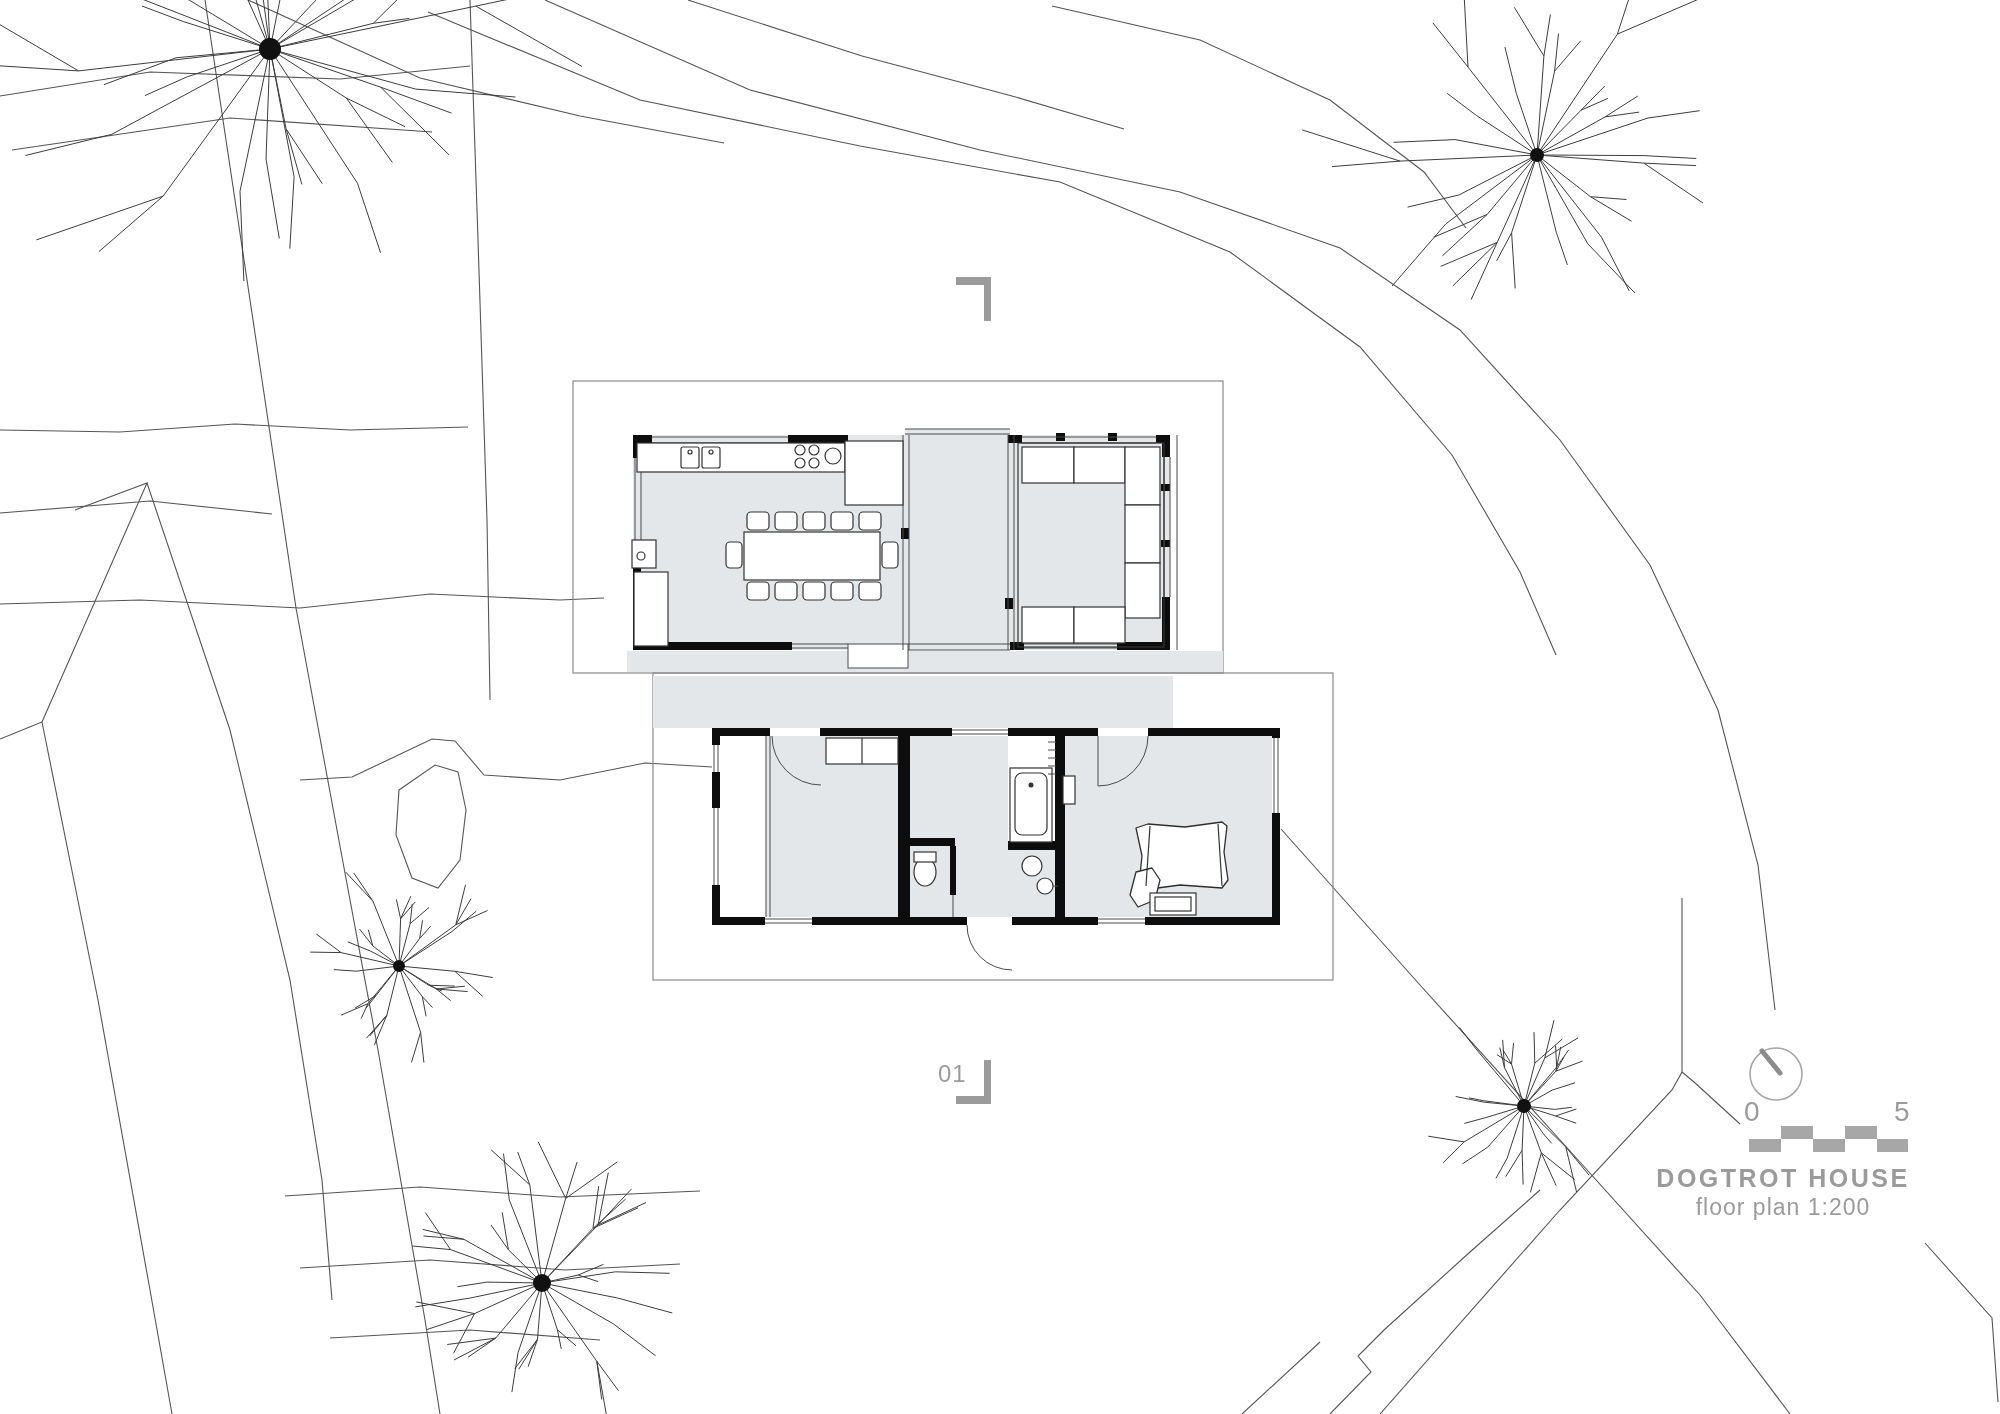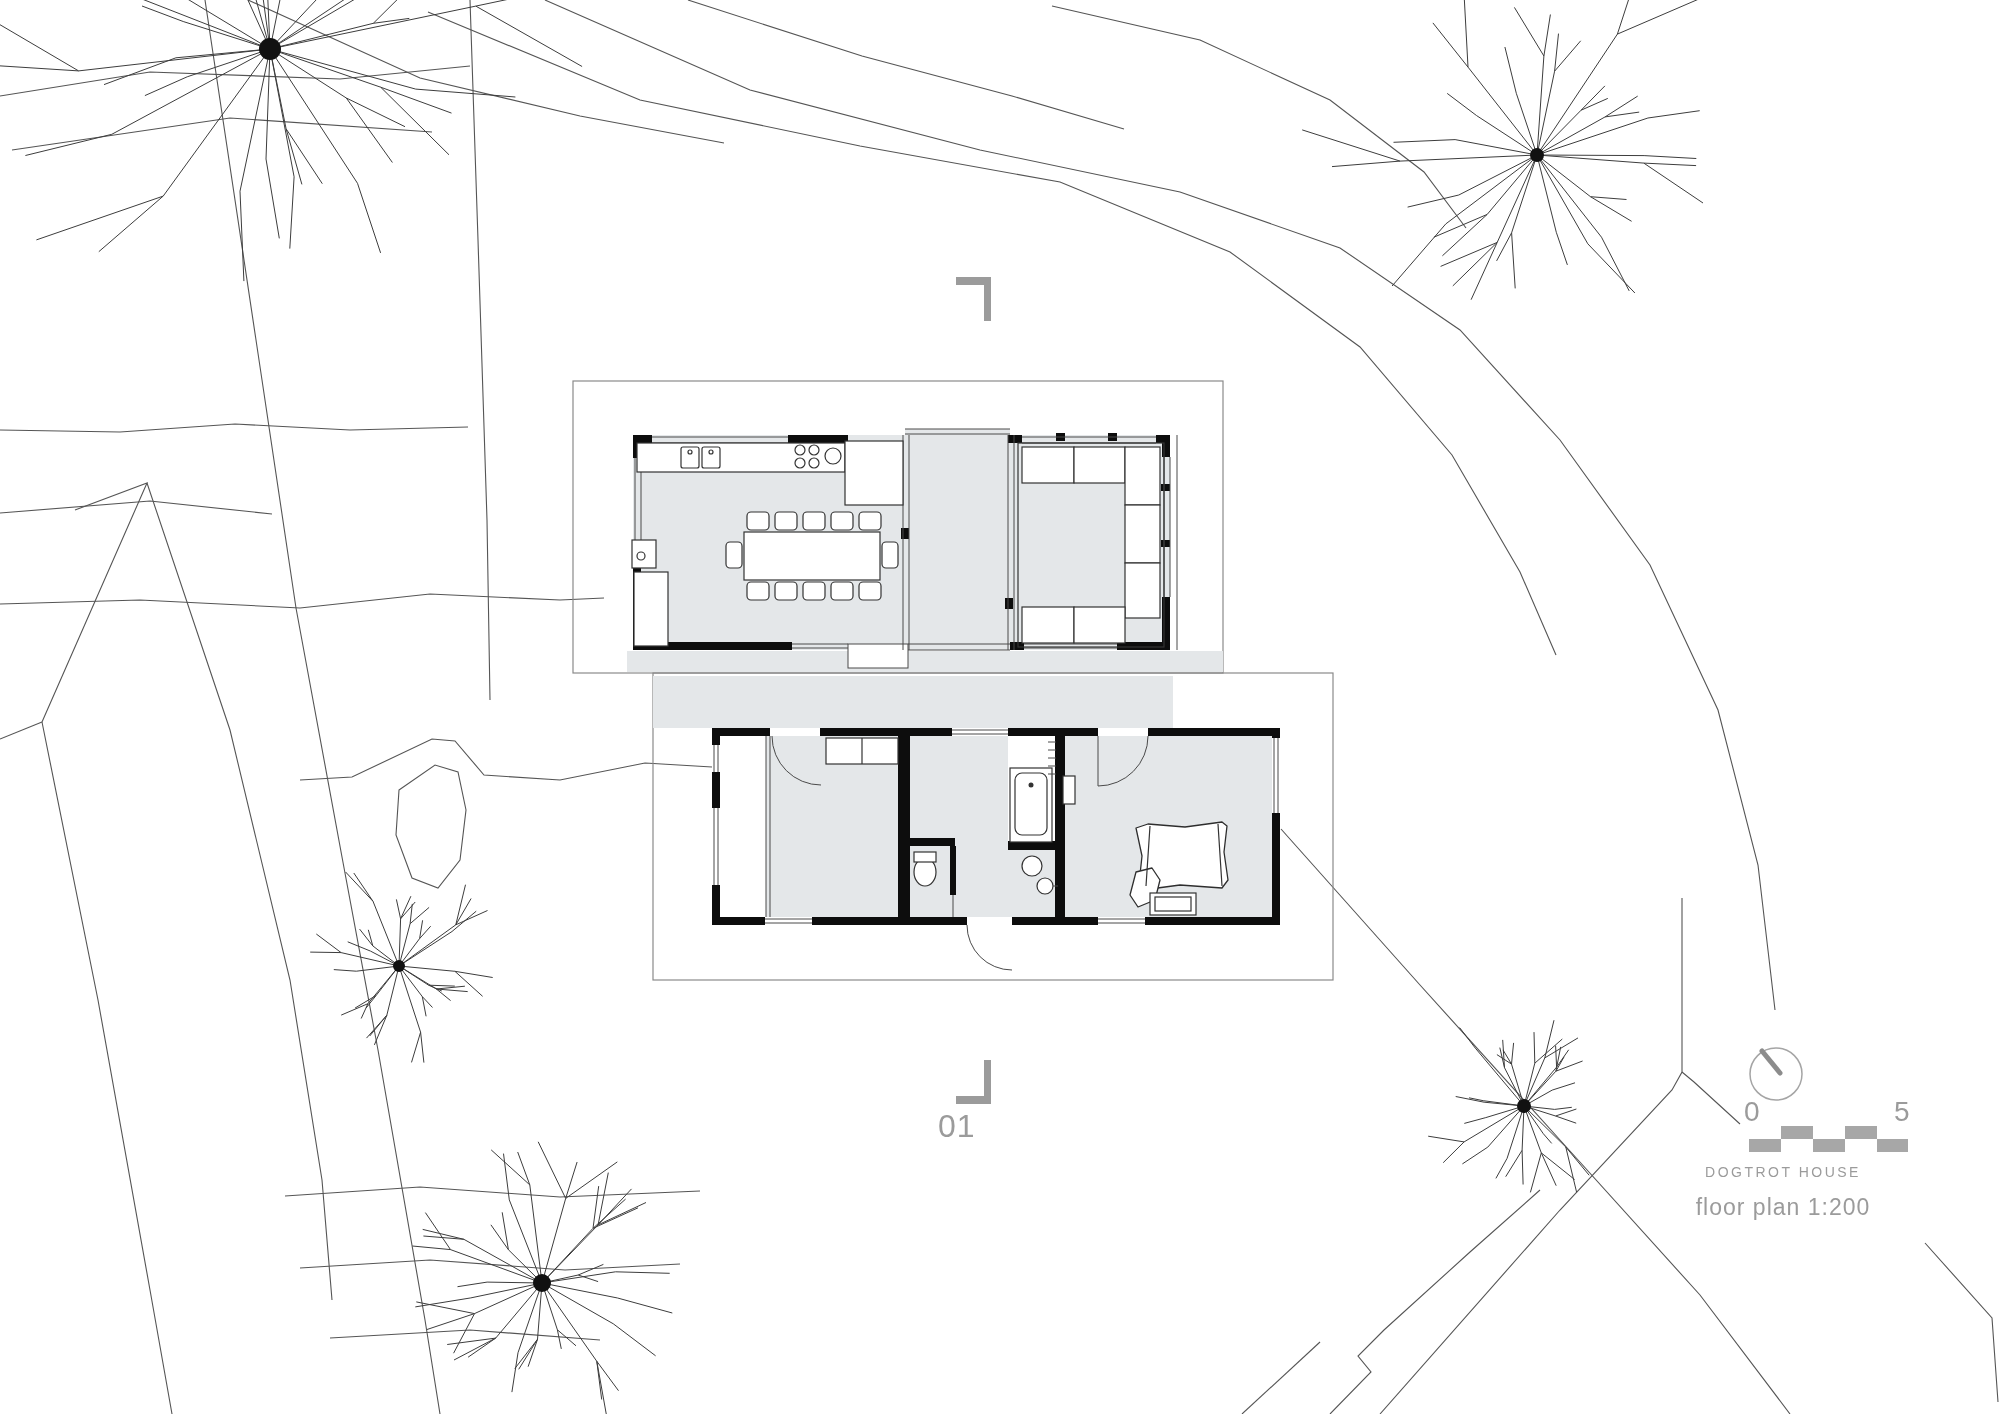--- a/index.html
+++ b/index.html
@@ -3,25 +3,25 @@
 <meta charset="utf-8">
 <style>
   html,body{margin:0;padding:0;background:#ffffff;}
   .canvas{position:relative;width:2000px;height:1414px;background:#fff;overflow:hidden;
           font-family:"Liberation Sans", sans-serif;}
   #site-svg{position:absolute;left:0;top:0;}
   .t{position:absolute;color:var(--c-ui_gray,#9b9b9b);}
   .t.zero,.t.five{font-size:28px;top:1096px;letter-spacing:1px;}
   .t.zero{left:1744px;}
   .t.five{left:1894px;}
-  .t.title{left:1652px;top:1164px;width:262px;text-align:center;font-size:14px;
-           letter-spacing:2.5px;font-weight:normal;color:var(--c-ui_gray,#9b9b9b);}
+  .t.title{left:1652px;top:1164px;width:262px;text-align:center;font-size:25px;
+           letter-spacing:2.5px;font-weight:bold;color:var(--c-ui_gray,#9b9b9b);}
   .t.subtitle{left:1652px;top:1194px;width:262px;text-align:center;font-size:23px;
               letter-spacing:1px;}
-  .t.sec{left:938px;top:1060px;font-size:32px;letter-spacing:1px;margin-top:48px;}
+  .t.sec{left:938px;top:1060px;font-size:24px;letter-spacing:1px;}
   
   .contour{fill:none;stroke:var(--c-site_line,#555);stroke-width:1.1;}
   .boundary{fill:none;stroke:var(--c-site_line,#555);stroke-width:1.1;}
   .treeline{fill:none;stroke:#3d3d3d;stroke-width:1;}
   .roof{fill:none;stroke:var(--c-roof_line,#8a8a8a);stroke-width:1.2;}
   .floor{fill:var(--c-floor,#e4e7e9);}
   .whitefloor{fill:#ffffff;}
   .wall{fill:var(--c-wall,#0d0d0d);}
   .thin{stroke:#4a4a4a;stroke-width:1;fill:none;}
   .furn{fill:#ffffff;stroke:#333;stroke-width:1.2;}

